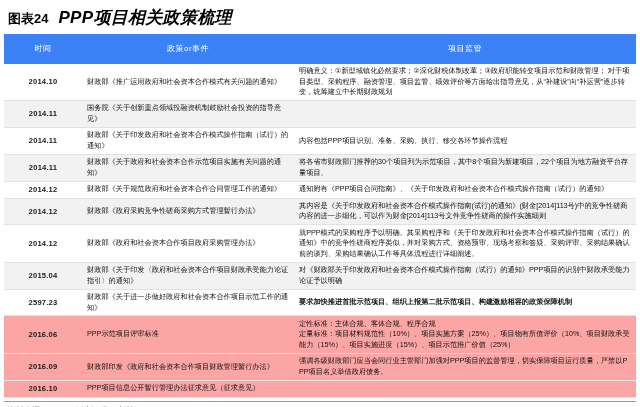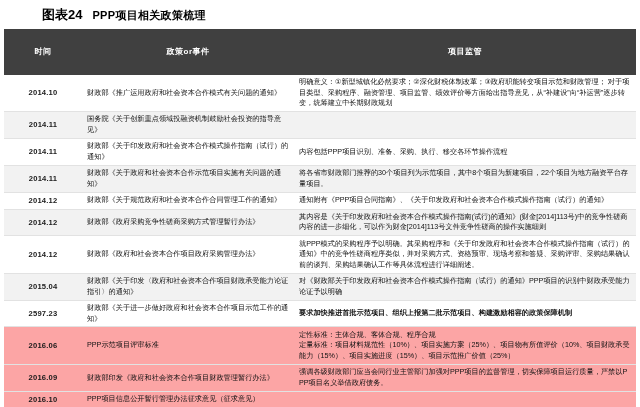--- a/index.html
+++ b/index.html
@@ -21,54 +21,54 @@
     box-sizing: border-box;
     padding: 0;
     position: relative;
   }
   
   .title-bar {
     padding: 6px 8px 5px 8px;
     display: flex;
     align-items: baseline;
     gap: 10px;
-    margin-left: 34px;
   }
   .fig-no {
     font-size: 13px;
     font-weight: bold;
     letter-spacing: 0px;
     color: #000;
   }
   .fig-title {
-    font-size: 11px;
+    font-size: 17px;
     font-weight: bold;
     color: #000;
     letter-spacing: 0.3px;
+    font-style: italic;
   }
   
   table.policy {
     width: 632px;
     margin: 0 4px;
     border-collapse: collapse;
     table-layout: fixed;
     font-size: 7.2px;
     line-height: 1.45;
   }
   table.policy col.c-time   { width: 78px; }
   table.policy col.c-policy { width: 212px; }
   table.policy col.c-main   { width: 342px; }
 
   table.policy thead th {
-    background: #404040;
+    background: #3b82f6;
     color: #ffffff;
-    font-weight: bold;
+    font-weight: normal;
     font-size: 8px;
     text-align: center;
-    padding: 17px 4px;
+    padding: 9px 4px;
     border: none;
     letter-spacing: 0.5px;
   }
   table.policy tbody td {
     padding: 2.5px 5px;
     vertical-align: middle;
     border-bottom: 0.6px solid #e2e2e2;
     word-break: break-all;
   }
   td.time {

